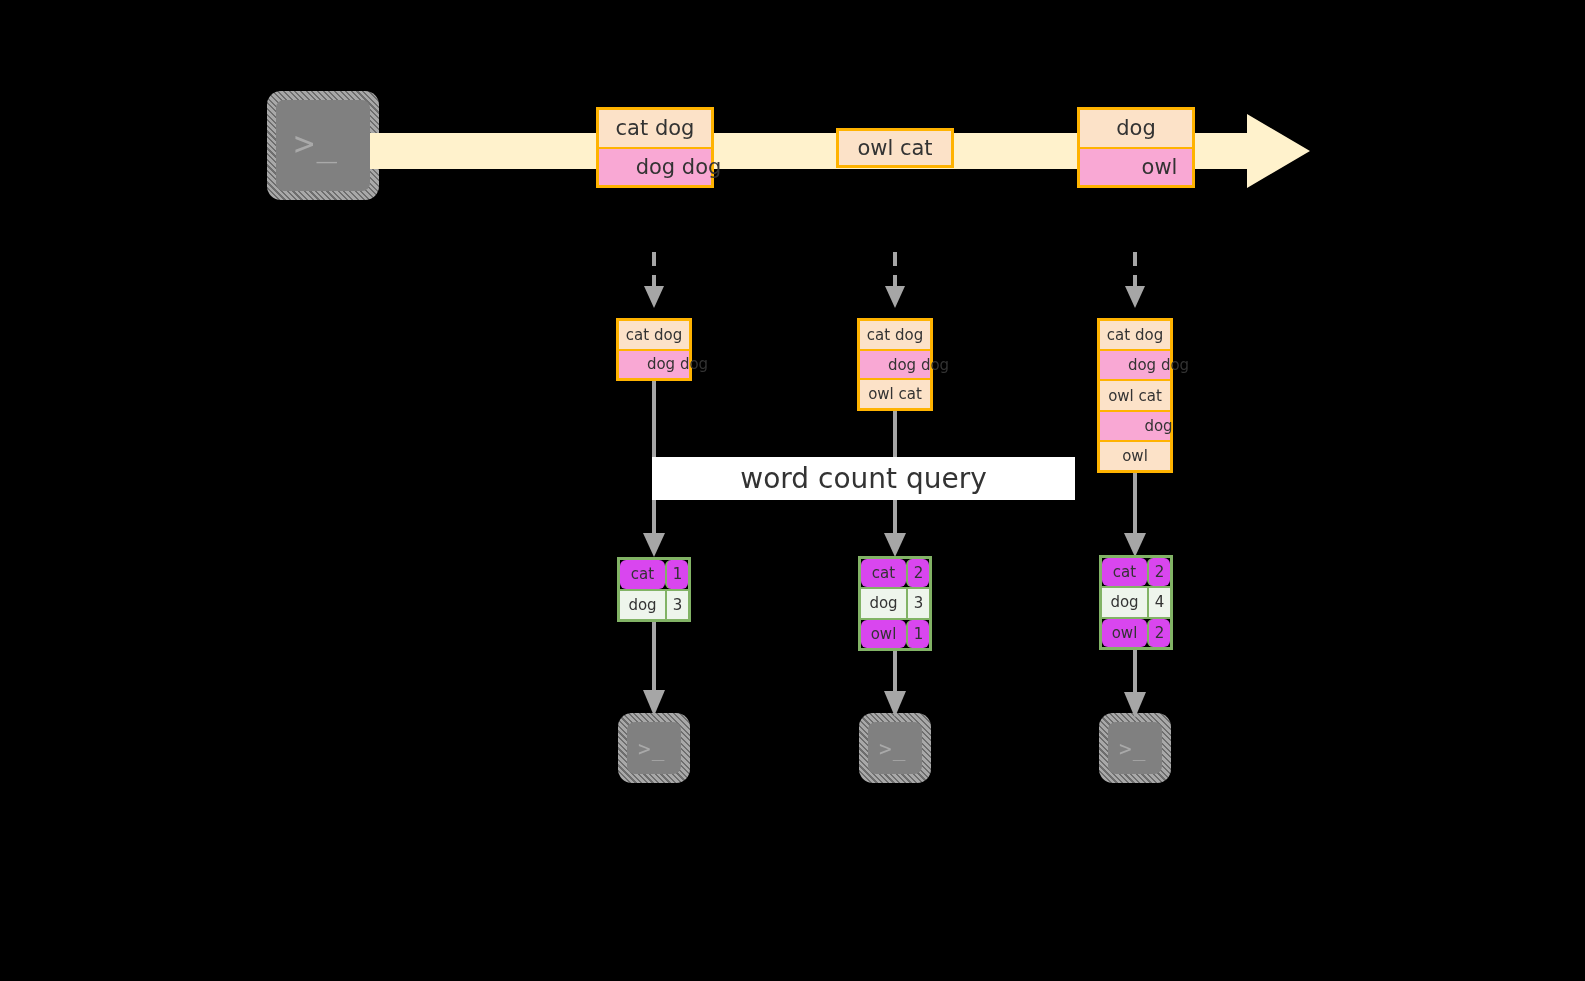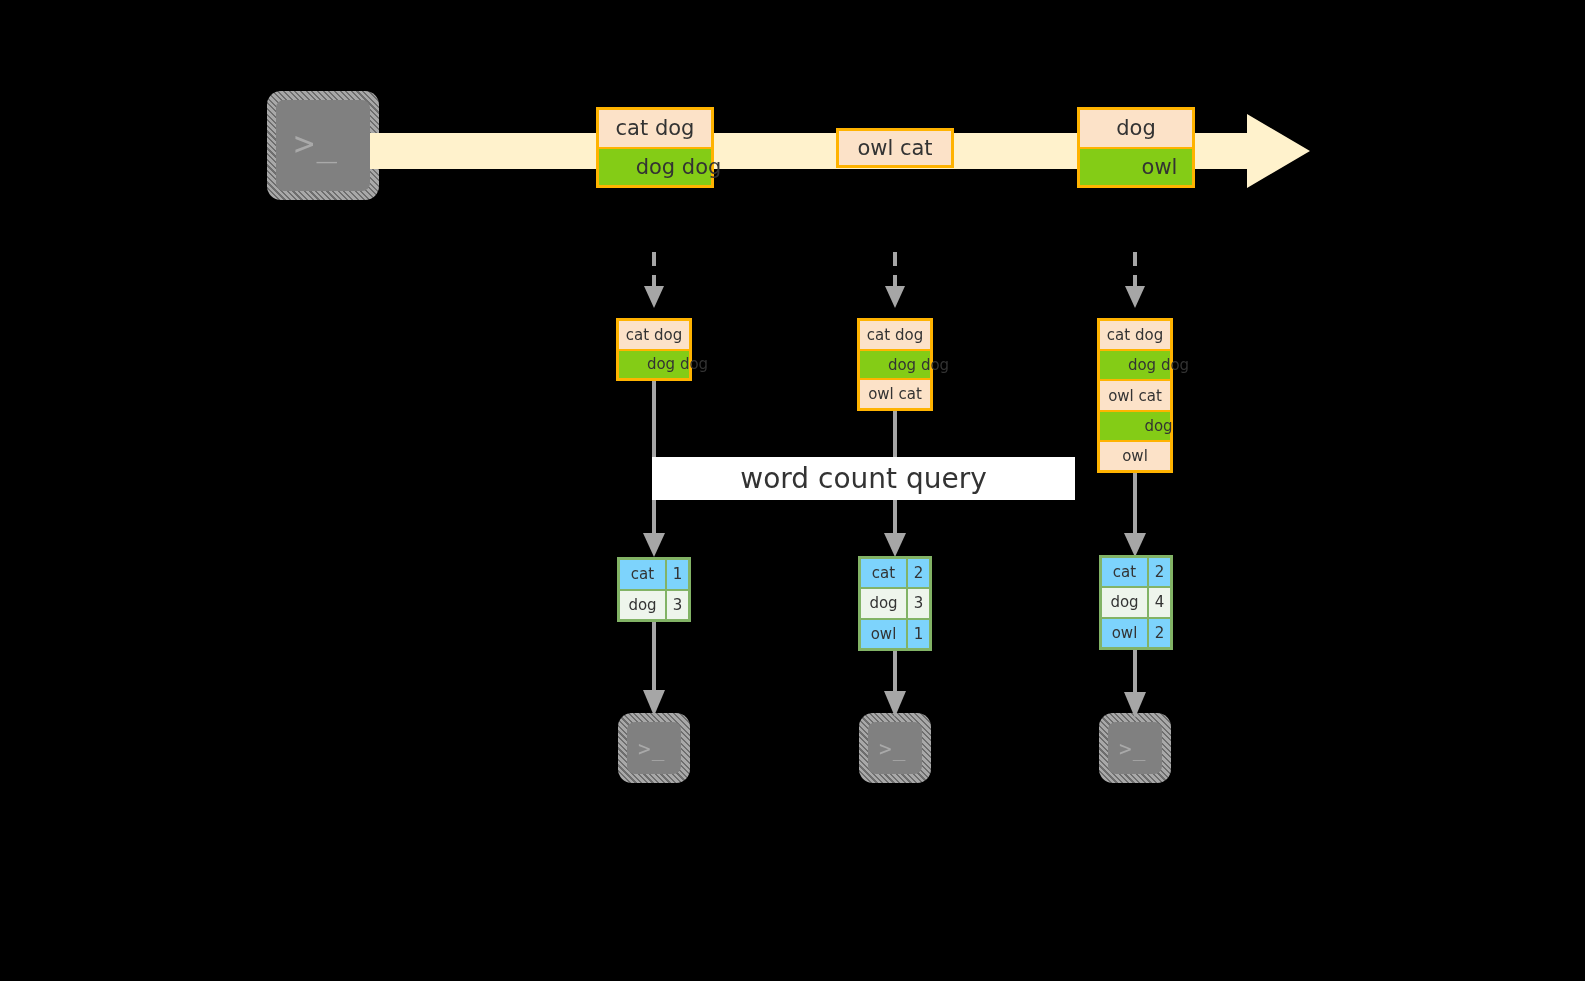--- a/index.html
+++ b/index.html
@@ -67,21 +67,21 @@
   .msgbox .row {
     flex: 1 1 auto;
     box-sizing: border-box;
     display: flex;
     align-items: center;
     justify-content: center;
     color: #333333;
     white-space: nowrap;
   }
   .msgbox .row.dark  { background: #FCE2C8; }
-  .msgbox .row.light { background: #84cc16; padding-left: 47px; }
+  .msgbox .row.light { background: #f9a8d4; padding-left: 47px; }
   .msgbox .row + .row { border-top: 2px solid #FFB300; }
 
   
   .kvtable {
     position: absolute;
     box-sizing: border-box;
     border: 3px solid #82B366;
     z-index: 5;
     display: flex;
     flex-direction: column;
@@ -94,21 +94,21 @@
   .kvtable .krow + .krow { border-top: 2px solid #82B366; }
   .kvtable .kcell, .kvtable .vcell {
     box-sizing: border-box;
     display: flex;
     align-items: center;
     justify-content: center;
     color: #333333;
     white-space: nowrap;
   }
   .kvtable .vcell { border-left: 2px solid #82B366; }
-  .kvtable .dark  { background: #7dd3fc; }
+  .kvtable .dark  { background: #d946ef; border-radius: 6px; }
   .kvtable .light { background: #EEF5EC; }
 
   
   .banner {
     position: absolute;
     background: #FFFFFF;
     z-index: 8;
     display: flex;
     align-items: center;
     justify-content: center;

